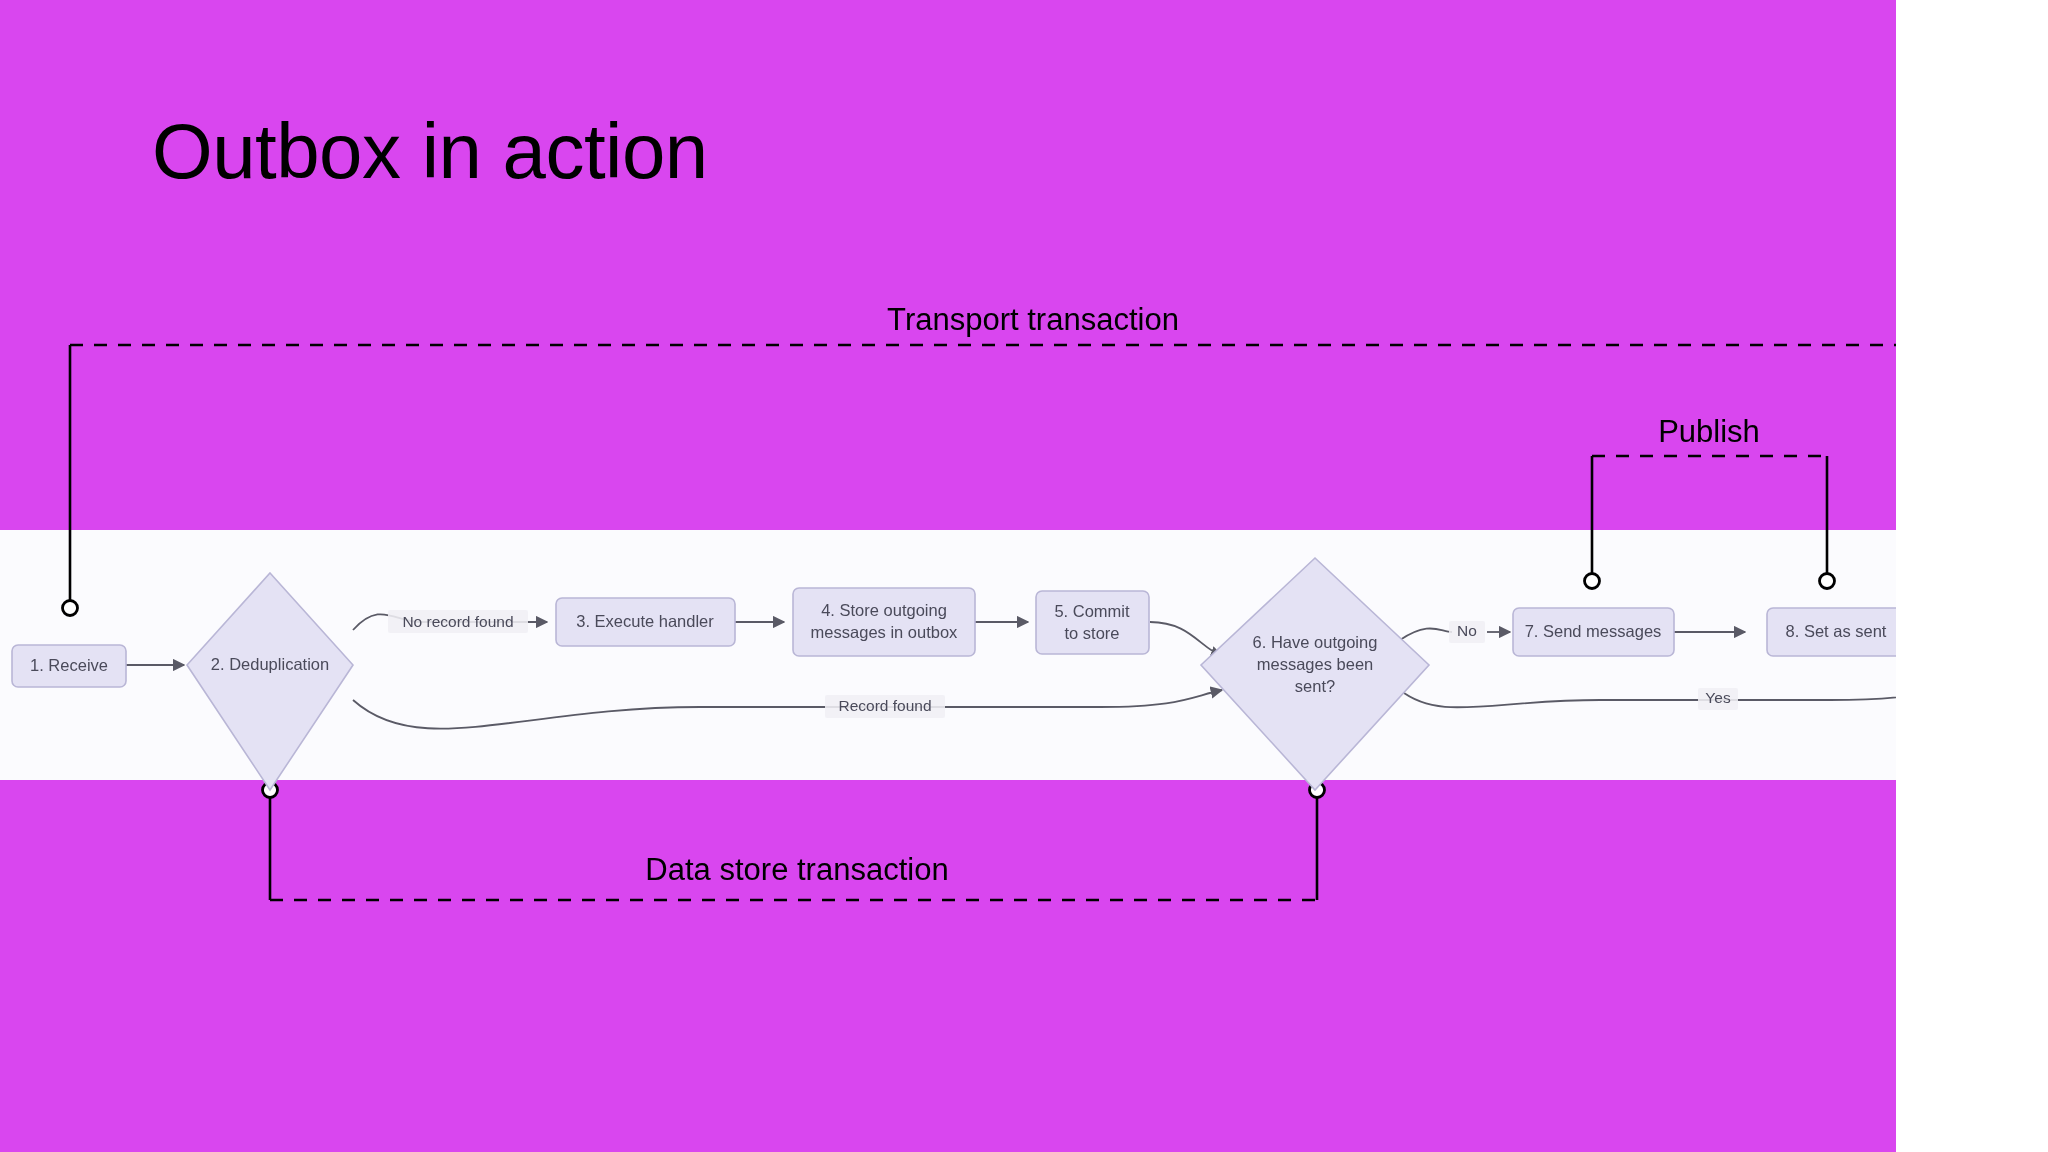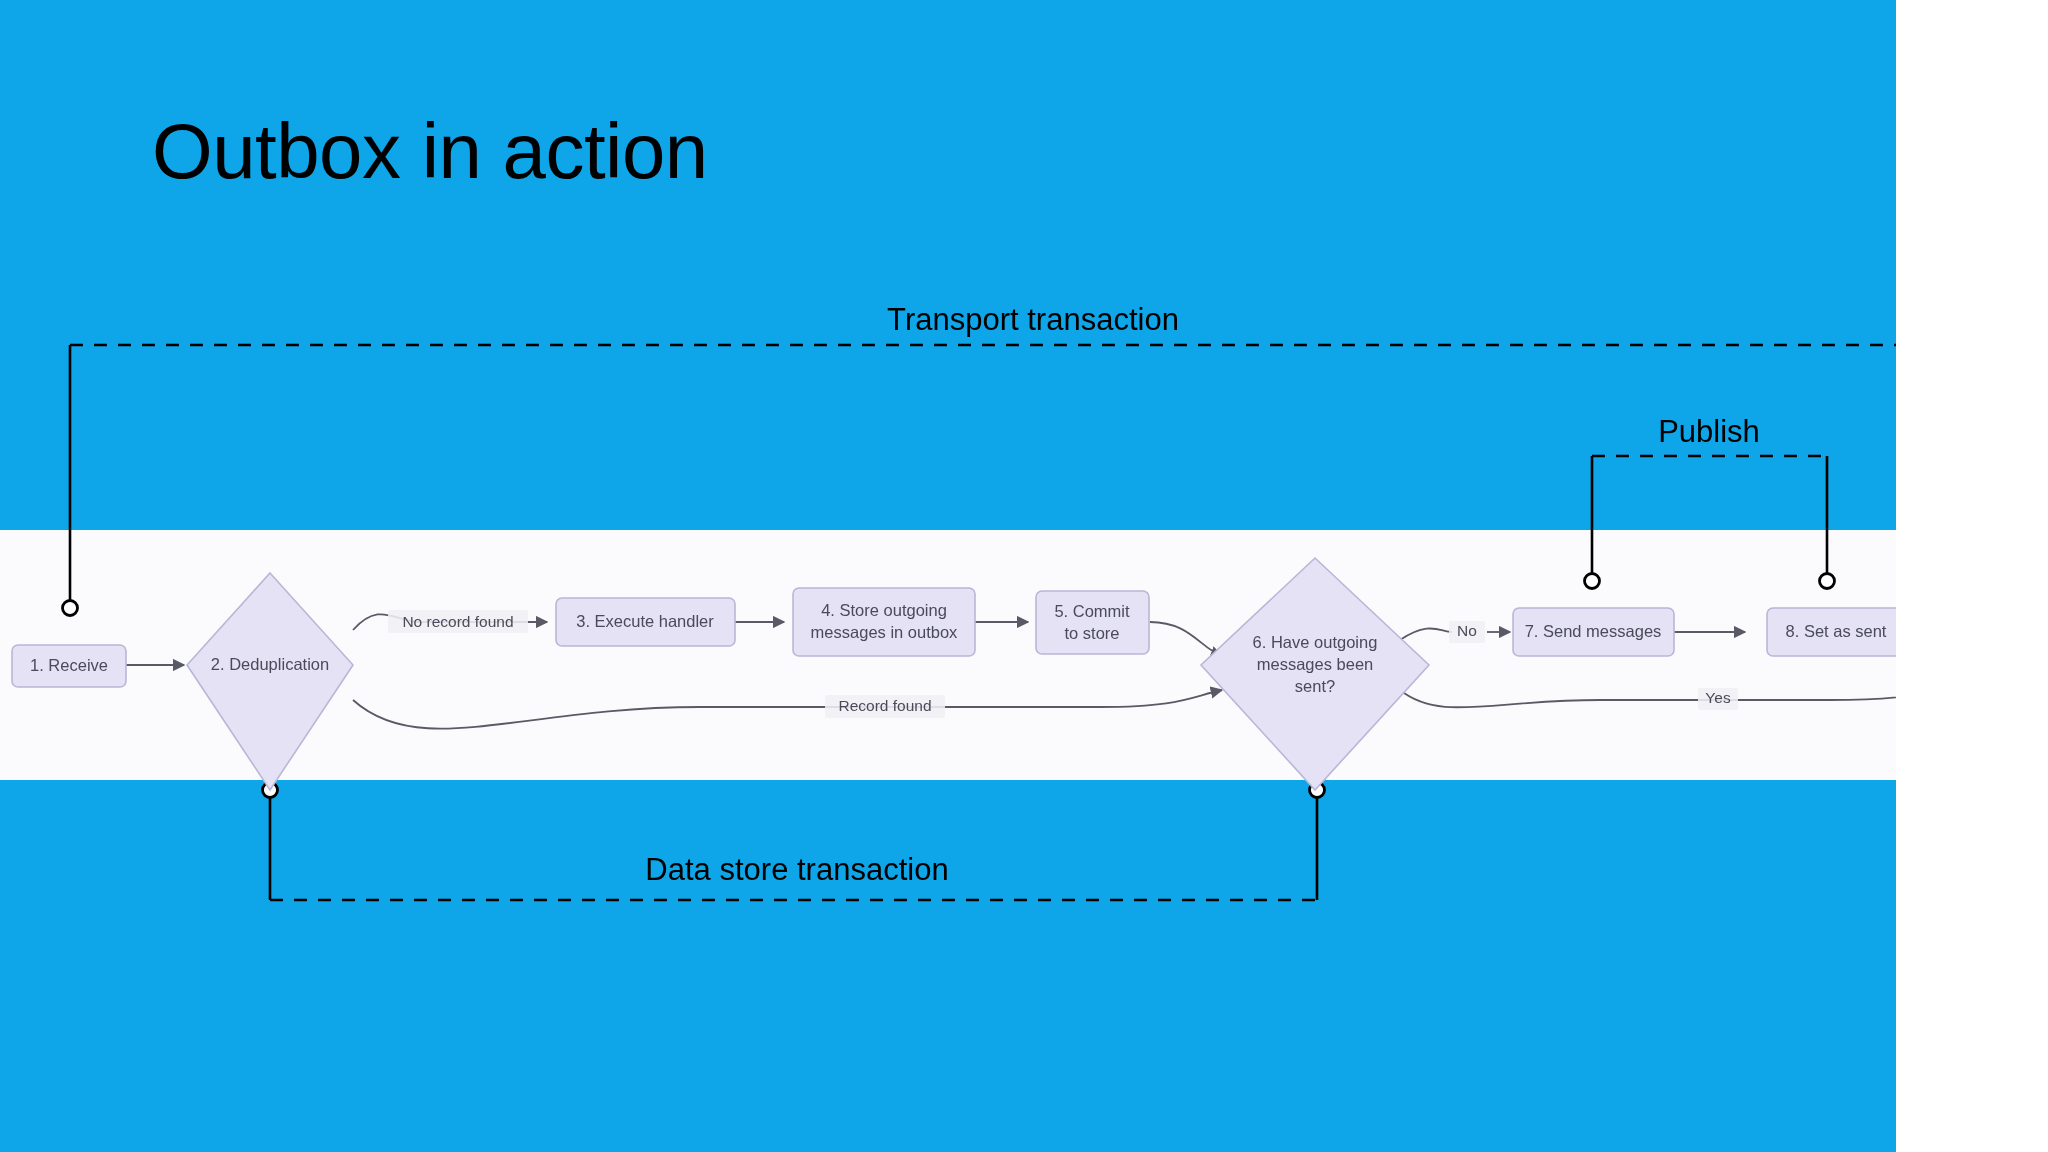--- a/index.html
+++ b/index.html
@@ -5,21 +5,21 @@
 <style>
   html, body {
     margin: 0;
     padding: 0;
     background: #ffffff;
   }
   #slide {
     position: relative;
     width: 1896px;
     height: 1152px;
-    background: #0ea5e9;
+    background: #d946ef;
     overflow: hidden;
     font-family: "Liberation Sans", sans-serif;
   }
   
   #diagram-band {
     position: absolute;
     left: 0;
     top: 530px;
     width: 2048px;
     height: 250px;

